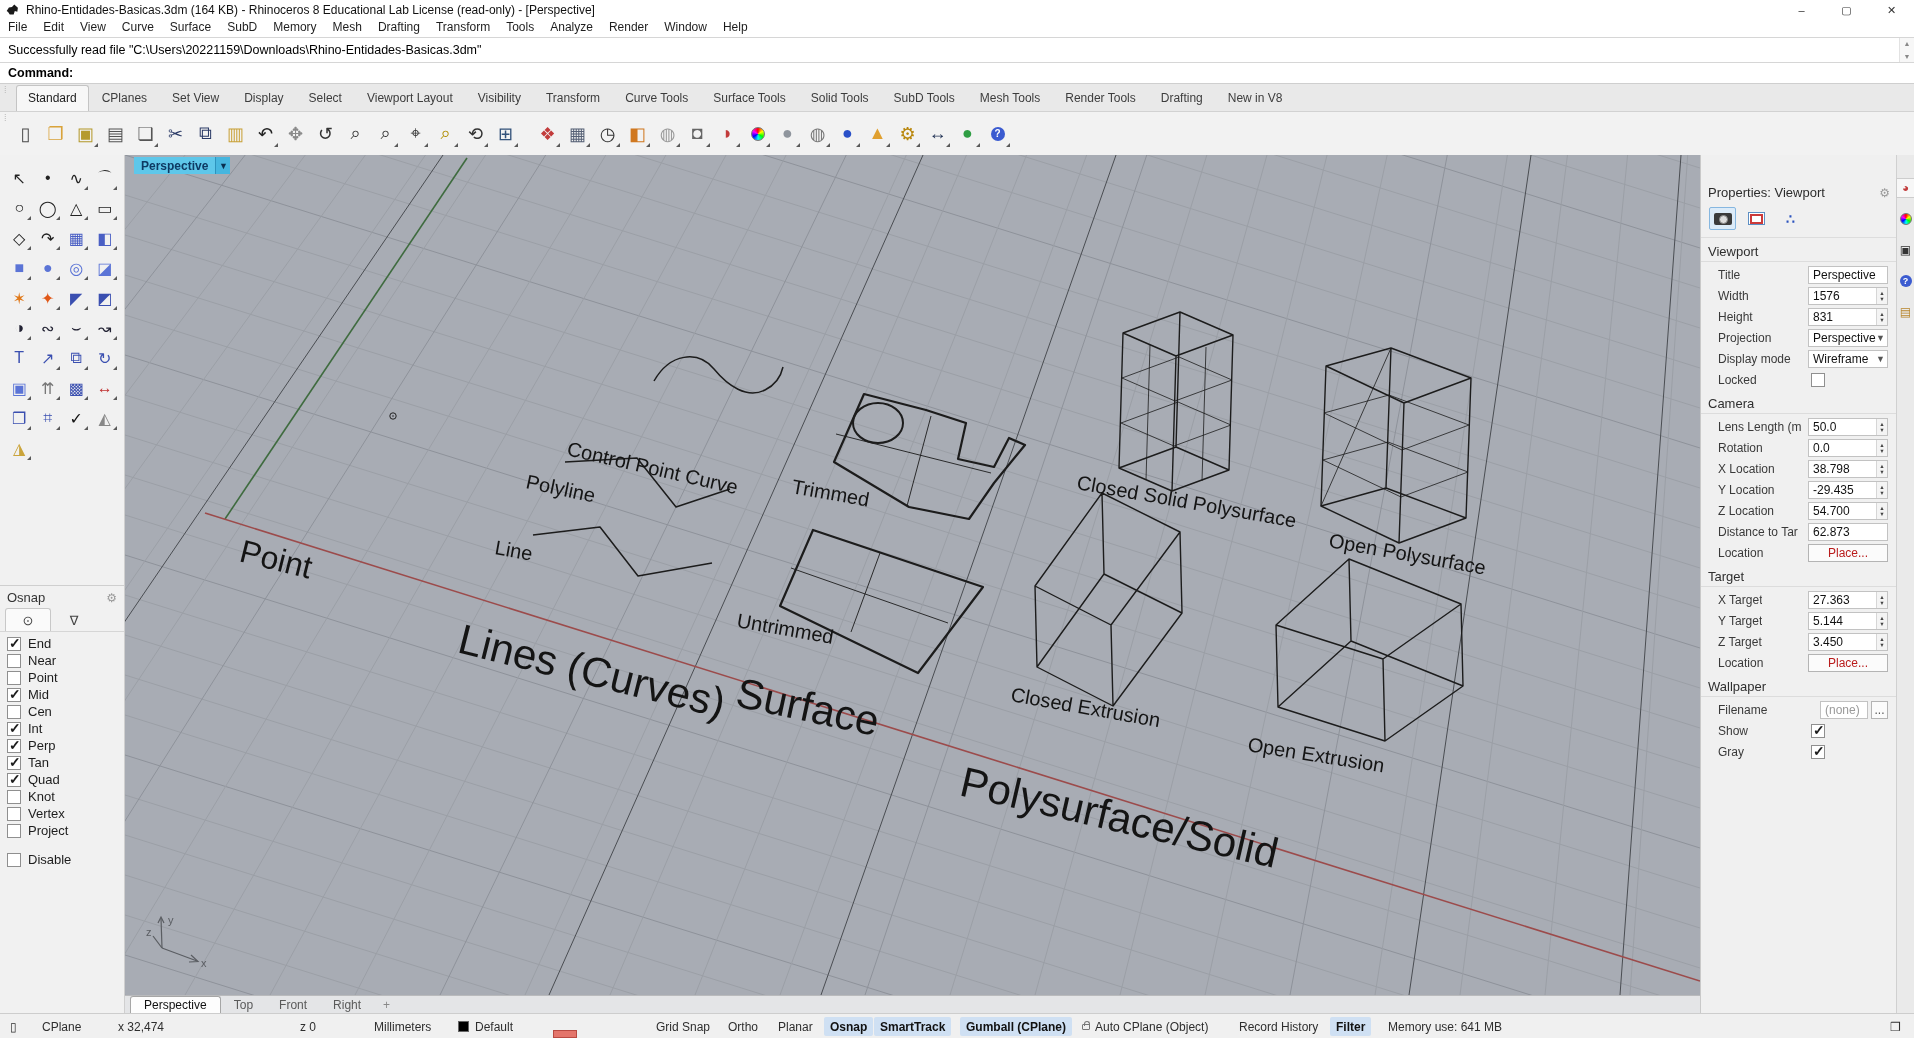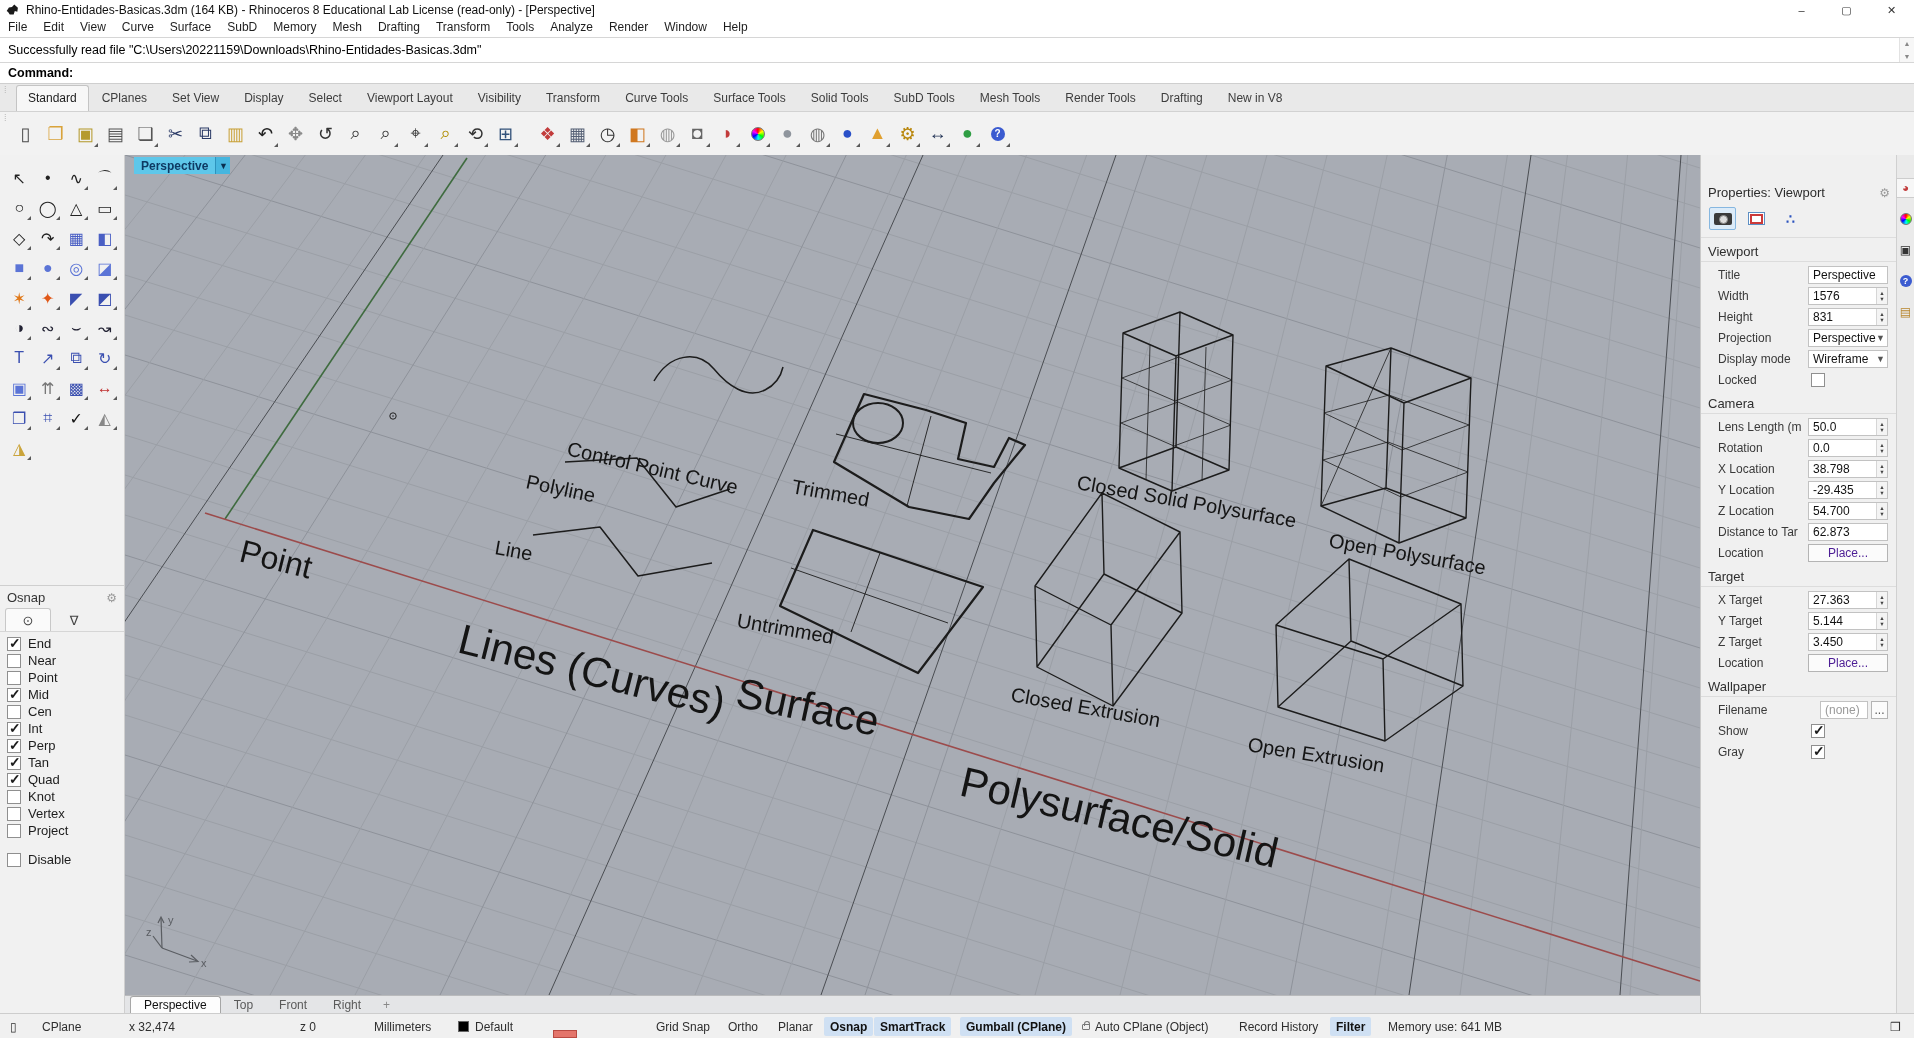--- a/index.html
+++ b/index.html
@@ -80,21 +80,21 @@
   .prow{height:21px;display:flex;align-items:center;position:relative;padding-left:17px;color:#3a3a3a}
   .plabel{white-space:nowrap;overflow:hidden;max-width:94px}
   .pfield{position:absolute;right:8px;width:80px;height:18px;background:#fff;border:1px solid #c2c2c2;
           display:flex;align-items:center;padding:0 4px;color:#111;overflow:hidden;white-space:nowrap}
   .pfield .spin{position:absolute;right:0;top:0;bottom:0;width:11px;border-left:1px solid #d6d6d6;
         display:flex;flex-direction:column;align-items:center;justify-content:center;font-size:5.5px;color:#444;background:#f4f4f4;line-height:6px}
   .pfield .chev{position:absolute;right:2px;font-size:9px;color:#555}
   .pfield.short{width:48px;right:28px}
   .pfield .muted{color:#9a9a9a}
   .pbtn{position:absolute;right:8px;width:80px;height:18px;background:#fbfbfb;border:1px solid #b4b4b4;
-        display:flex;align-items:center;justify-content:center;color:#4c1d95}
+        display:flex;align-items:center;justify-content:center;color:#b91c1c}
   .pdots{position:absolute;right:8px;width:17px;height:18px;background:#fbfbfb;border:1px solid #b4b4b4;
          display:flex;align-items:center;justify-content:center;color:#555}
   .prow .cb{position:absolute;left:110px;margin:0}
   
   #right-strip{width:18px;background:#eaeaea;border-left:1px solid #d0d0d0;display:flex;flex-direction:column;
                align-items:center;padding-top:24px;gap:13px;flex:none}
   .rsi{width:17px;height:18px;display:flex;align-items:center;justify-content:center;font-size:12px}
   .rsi.active{background:#f7f7f7;outline:1px solid #cdcdcd}
   .rsi .wheel{width:12px;height:12px}
   .rsi .help-ball{width:12px;height:12px;font-size:9px}
@@ -786,21 +786,21 @@
       </div>
   </div>
 
   <div id="statusbar">
       <div class="sbitem" style="left: 4px;">
         <span>▯</span>
       </div>
       <div class="sbitem" style="left: 36px;">
         <span>CPlane</span>
       </div>
-      <div class="sbitem" style="left: 112px; margin-left: 11px;">
+      <div class="sbitem" style="left: 112px;">
         <span>x 32,474</span>
       </div>
       <div class="sbitem" style="left: 200px; margin-top: 46px;">
         <span>y 4,907</span>
       </div>
       <div class="sbitem" style="left: 294px;">
         <span>z 0</span>
       </div>
       <div class="sbitem" style="left: 368px;">
         <span>Millimeters</span>

